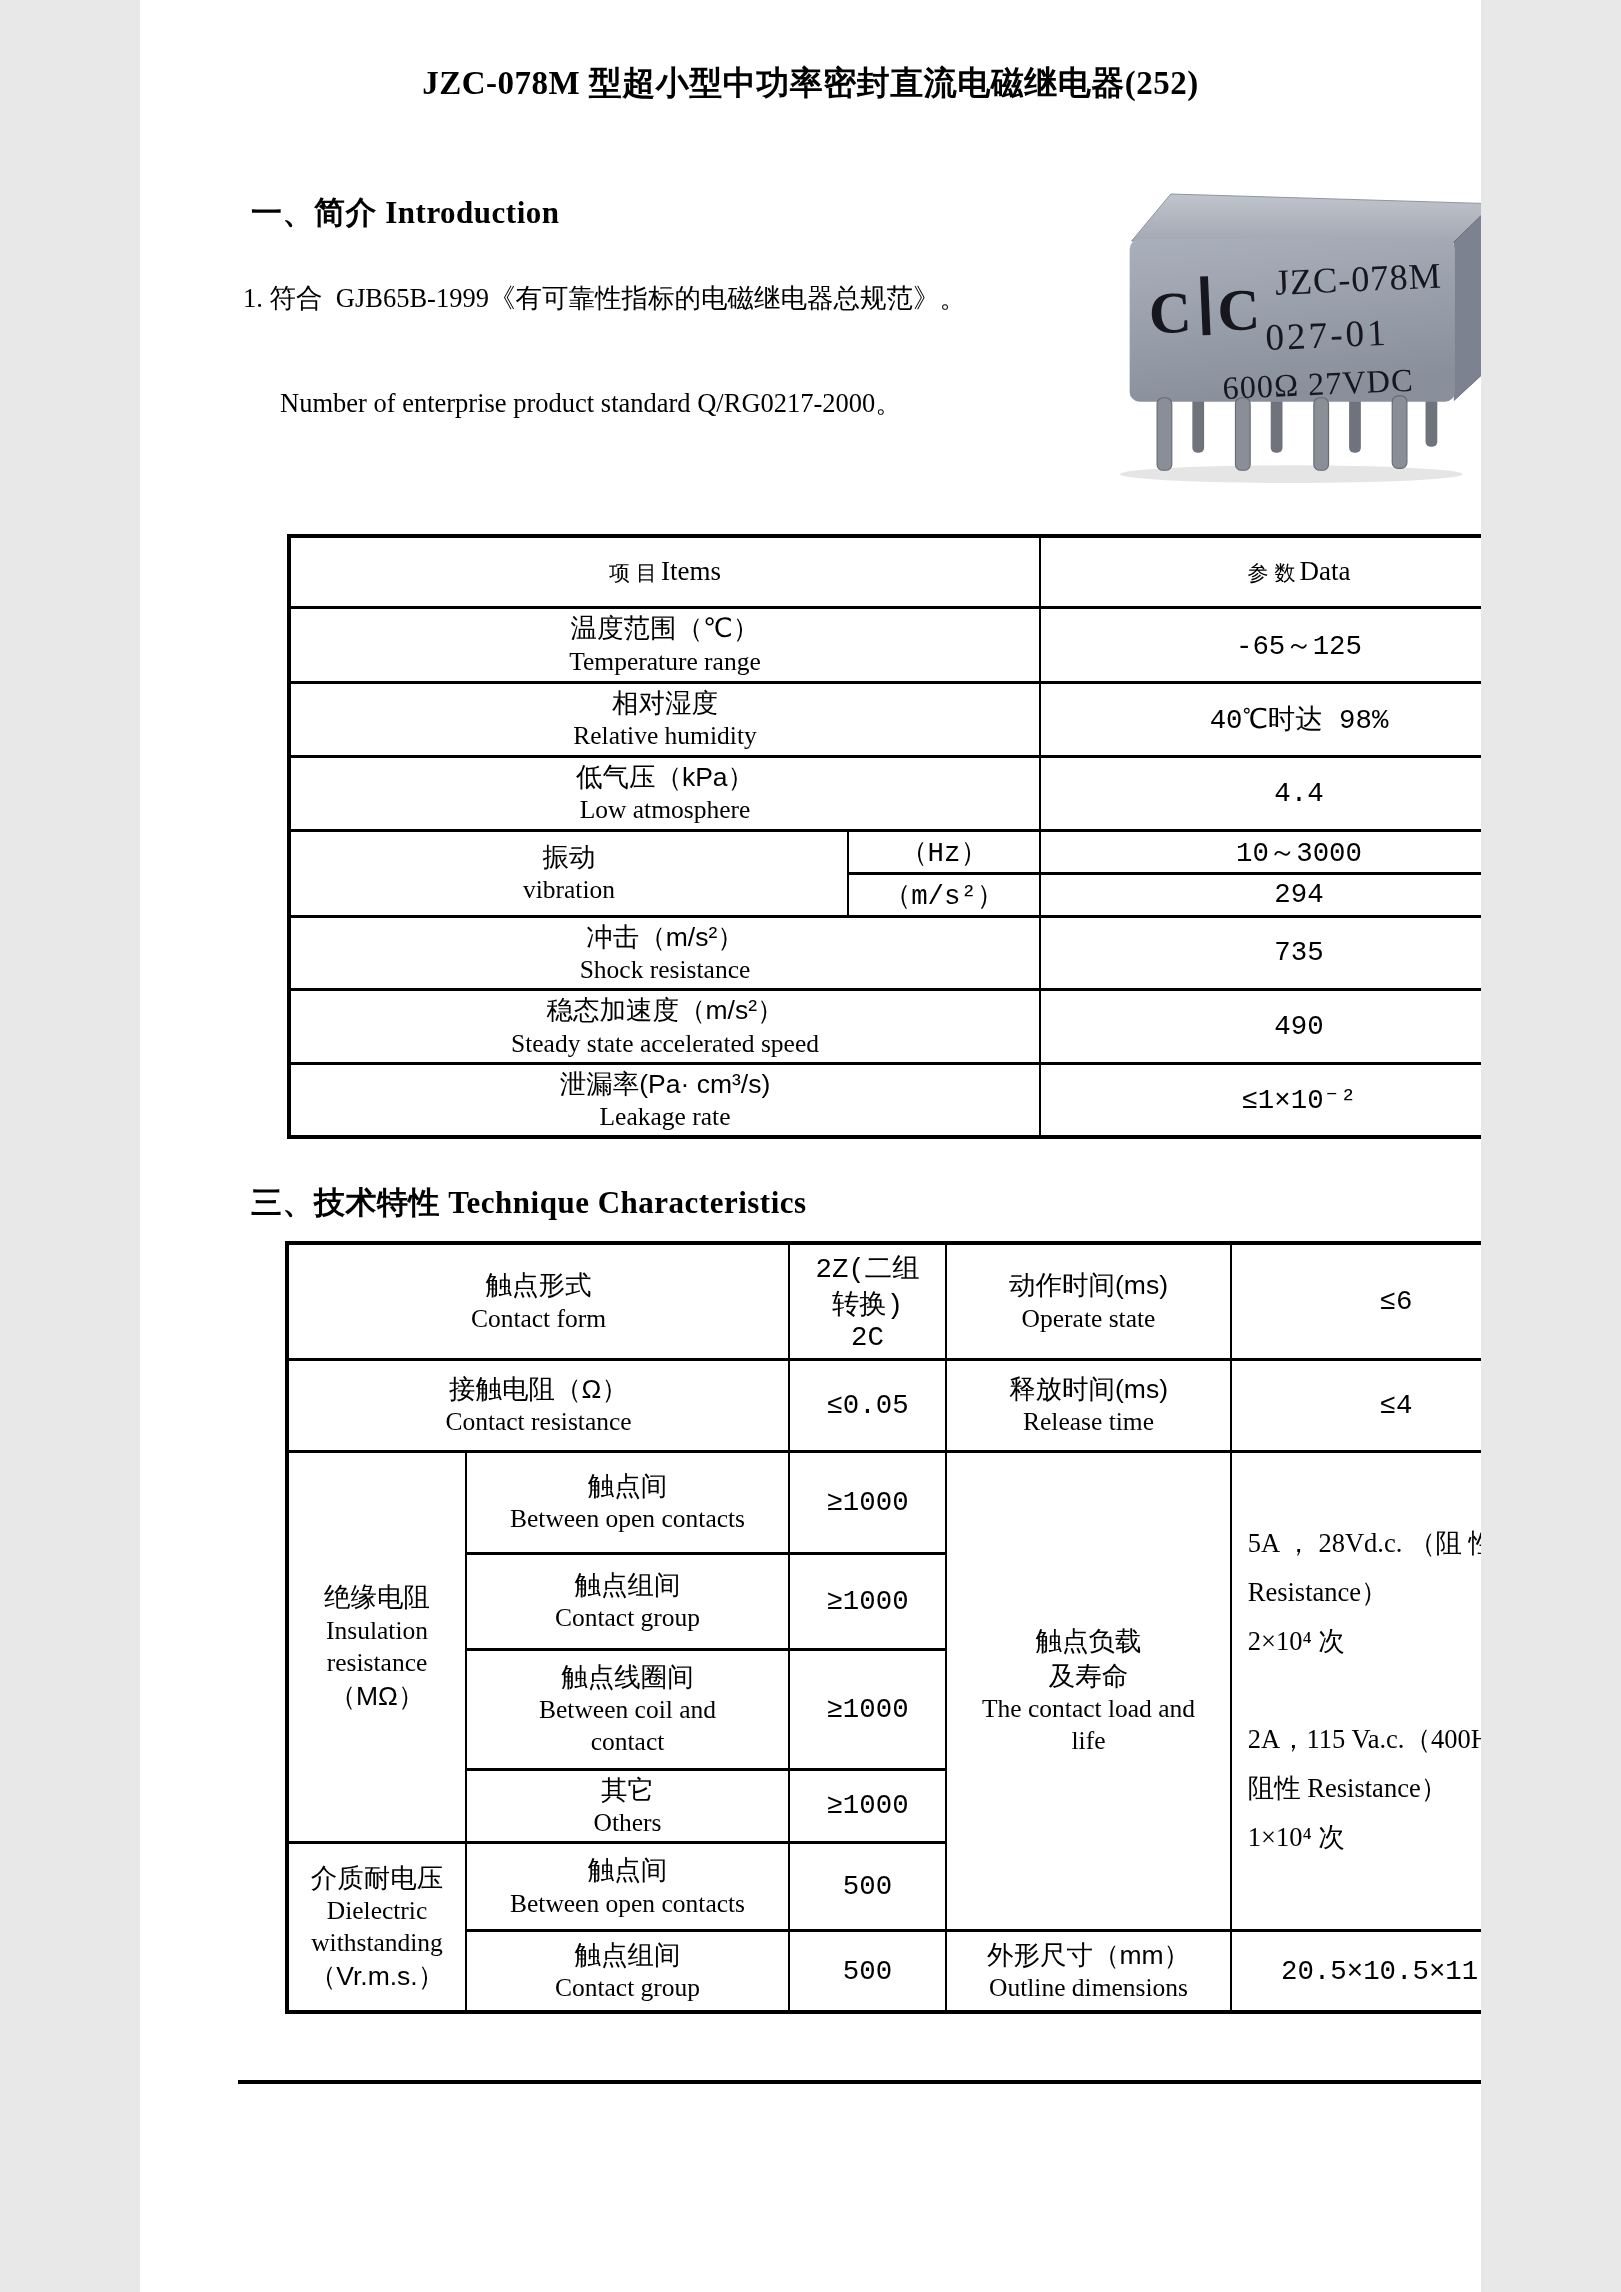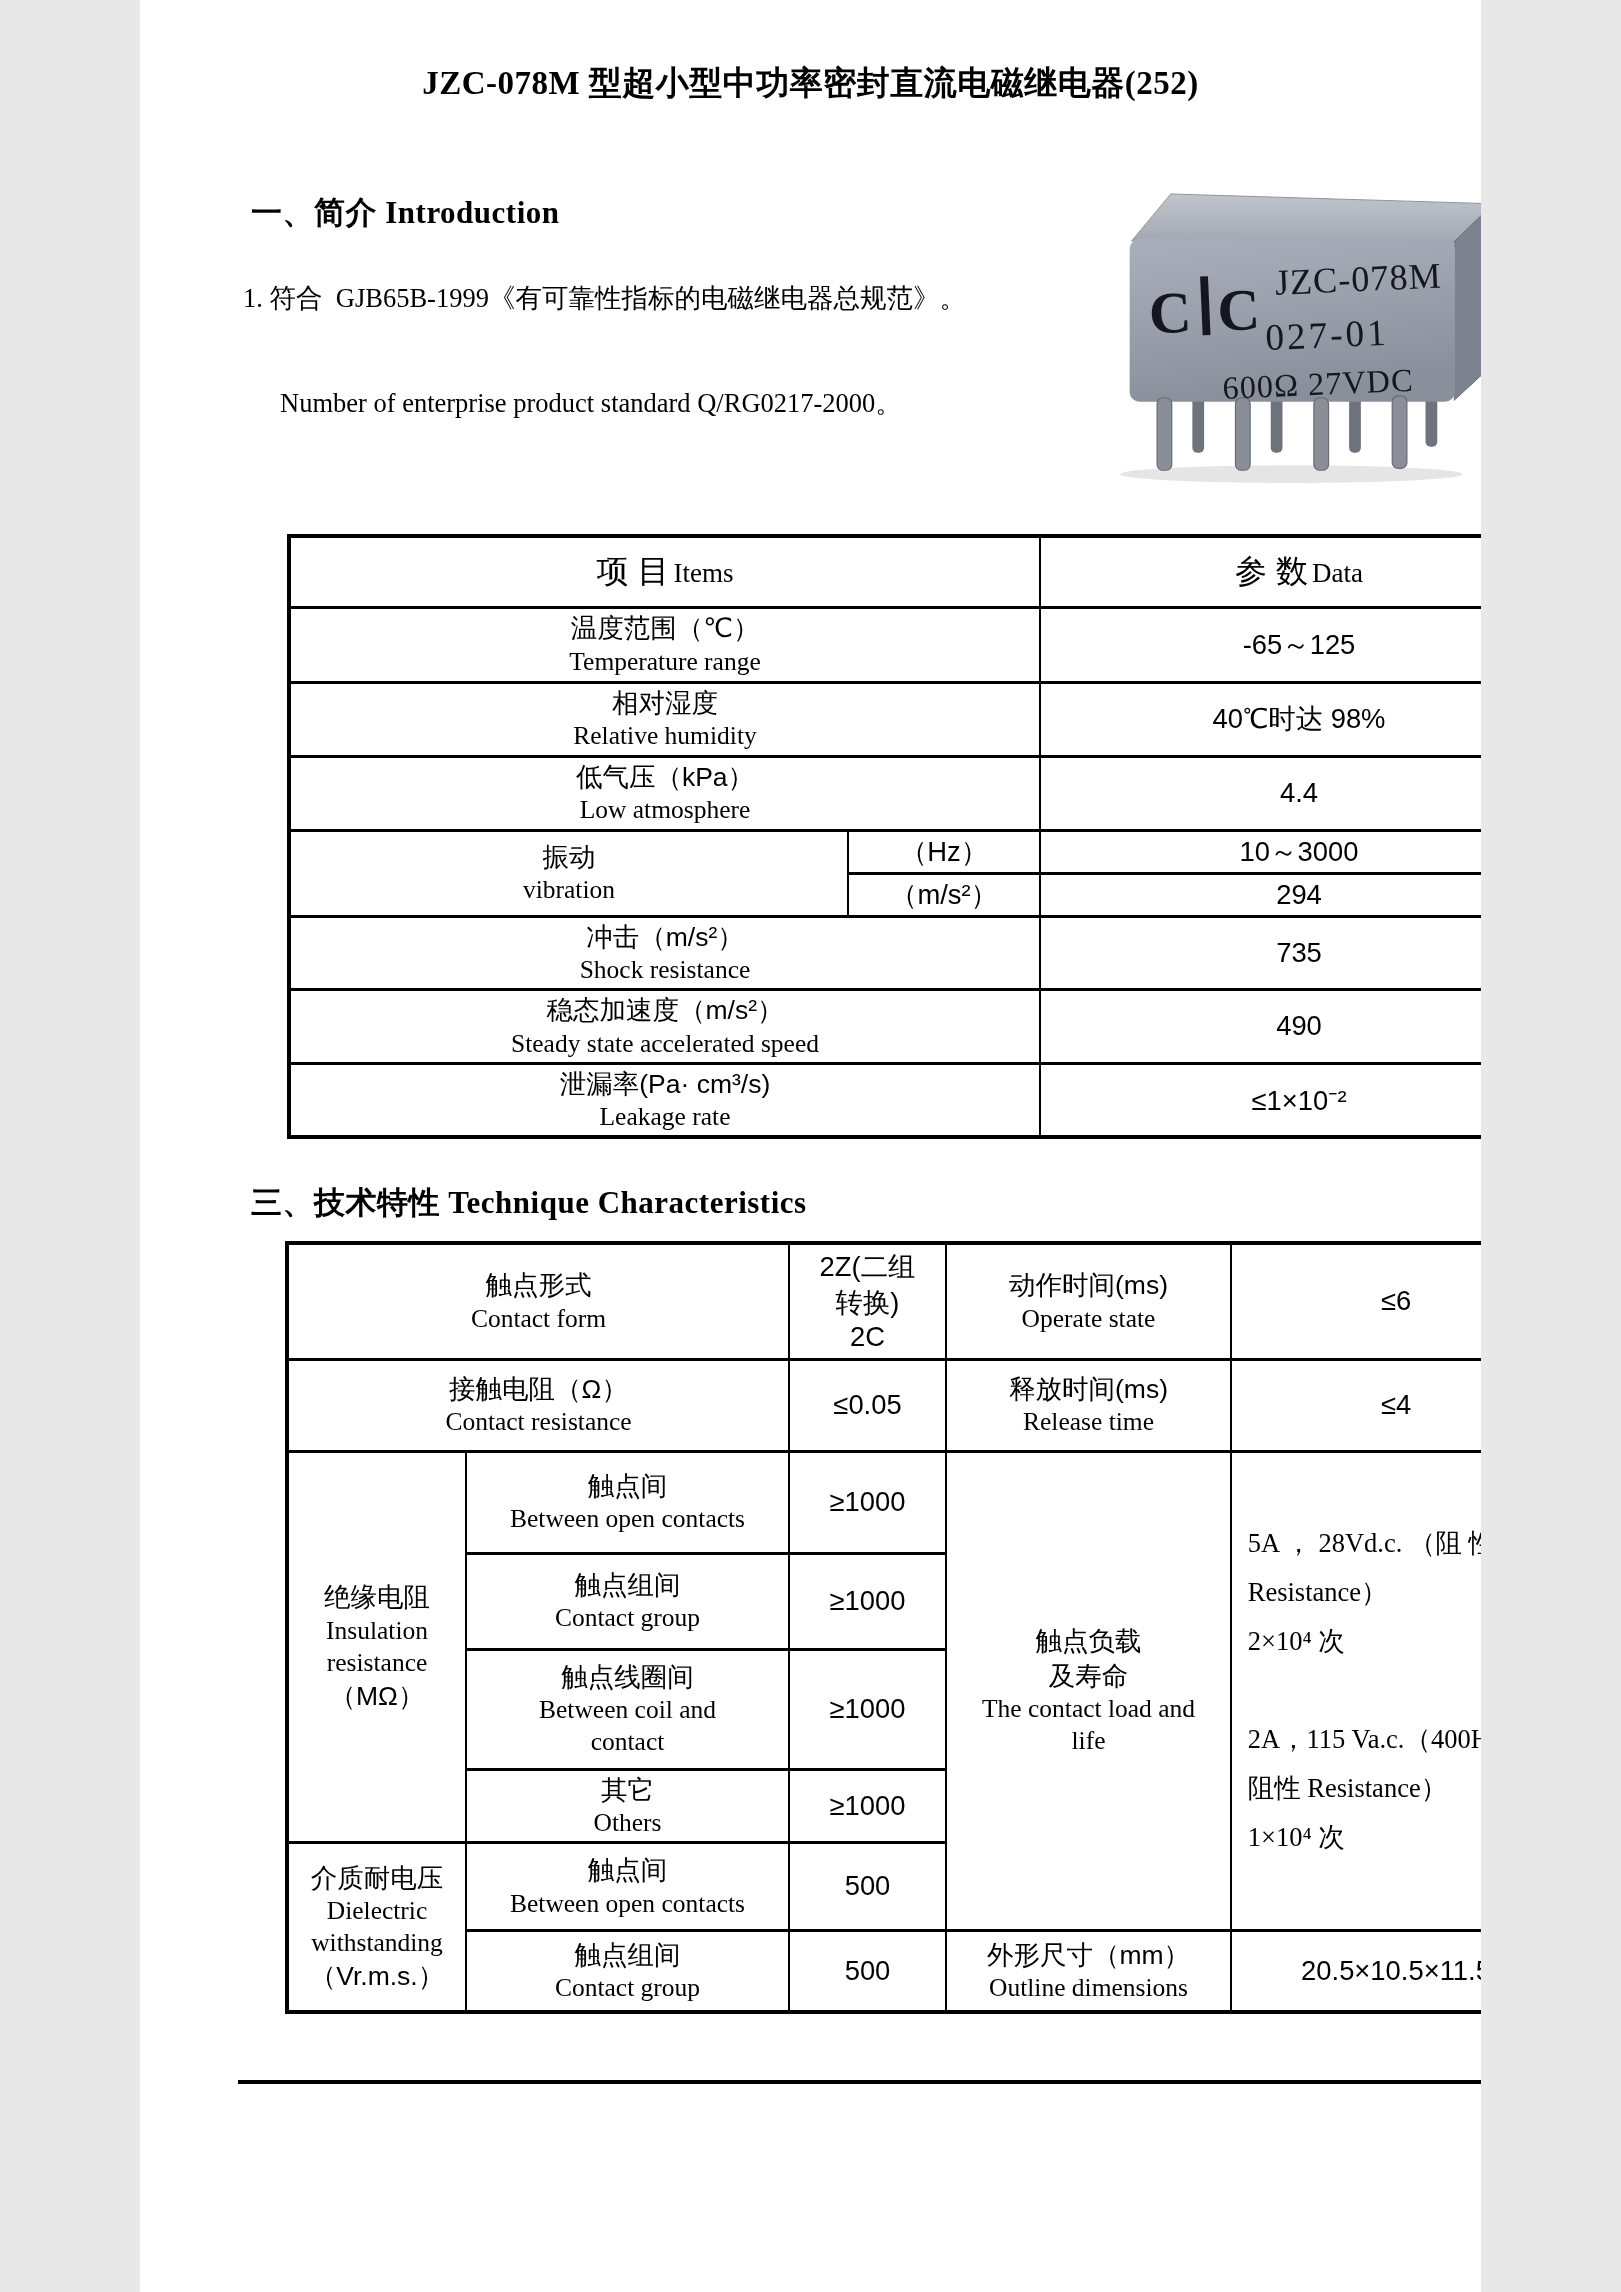--- a/index.html
+++ b/index.html
@@ -28,23 +28,23 @@
   table.dtable{border-collapse:collapse;table-layout:fixed;position:absolute;background:#fff;}
   table.dtable{border:4.9px solid #000;}
   table.dtable td{
     border:2px solid #000;border-top-width:3.9px;border-bottom-width:3.9px;
     text-align:center;vertical-align:middle;padding:2px 5.9px;overflow:hidden;
   }
   #env-table{top:534px;left:147px;width:1270px;height:589px;}
   #tech-table{top:1241px;left:145px;width:1276px;height:766px;}
   .zh{display:block;font-family:"Liberation Sans","DejaVu Sans",sans-serif;font-size:26.5px;line-height:1.3;white-space:pre-line;}
   .en{display:block;font-family:"Liberation Serif","DejaVu Serif",serif;font-size:25.5px;line-height:1.25;white-space:pre-line;}
-  .zh-inline{font-family:"Liberation Sans","DejaVu Sans",sans-serif;font-size:32px;}
+  .zh-inline{font-family:"Liberation Sans","DejaVu Sans",sans-serif;font-size:21px;}
   .en-inline{font-family:"Liberation Serif","DejaVu Serif",serif;font-size:27px;}
-  .val{font-family:Liberation Sans, sans-serif;font-size:27.4px;white-space:pre-line;}
+  .val{font-family:Liberation Mono, monospace;font-size:27.4px;white-space:pre-line;}
   .load-cell{
     text-align:left !important;padding-left:15.7px !important;padding-right:7.8px !important;
     font-size:26.5px;line-height:1.85;white-space:pre-line;vertical-align:middle;
   }
 
   
   .relay{position:absolute;top:145px;left:970px;width:441px;height:338px;}
   .footer-line{position:absolute;top:2080px;left:98px;width:1364px;height:3.9px;background:#000;}
 </style>
 </head>

